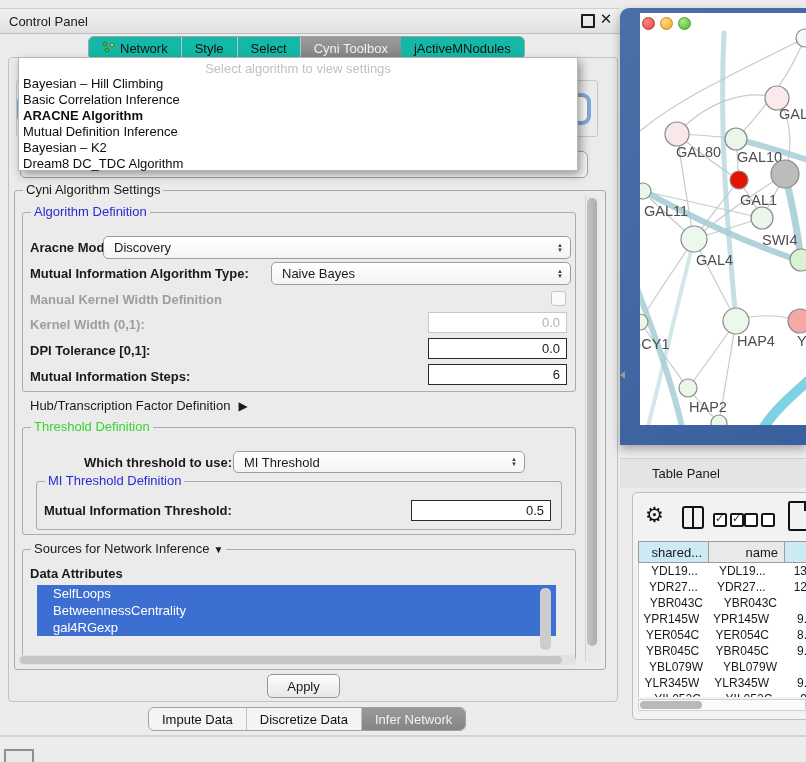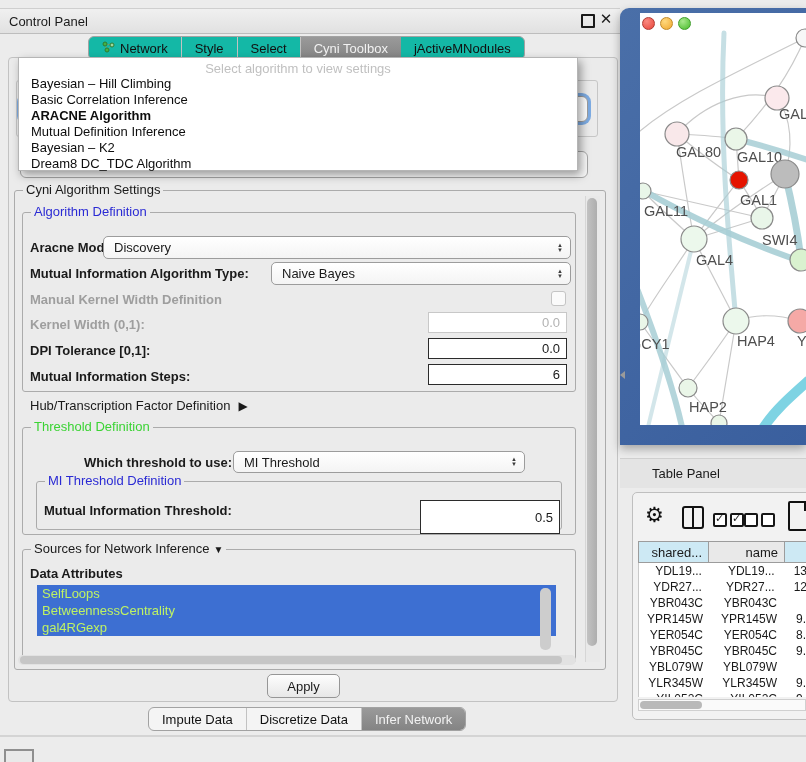--- a/index.html
+++ b/index.html
@@ -19,21 +19,21 @@
   .tab.sel{background:linear-gradient(#9a9a9a,#848484);color:#f2f2f2;border-right:none}
   .content-panel{left:8px;top:57px;width:608px;height:643px;background:#ebebeb;border:1px solid #c2c2c2;border-radius:4px}
   
   .frag-group{left:16px;top:80px;width:580px;height:55px;border:1px solid #c6c6c6;border-radius:3px}
   .frag-combo-focus{left:20px;top:96px;width:566px;height:24px;background:#fff;border:1px solid #9c9c9c;border-radius:6px;box-shadow:0 0 0 3px #7dabe2}
   .frag-combo2{left:20px;top:151px;width:566px;height:25px;background:#f8f8f8;border:1px solid #a6a6a6;border-radius:6px}
   
   .popup{left:18px;top:57px;width:560px;height:114px;background:#fff;border:1px solid #b5b5b5;
          box-shadow:3px 4px 9px rgba(0,0,0,.38);z-index:20;padding-top:3px;box-sizing:border-box}
   .pop-prompt{color:#c0c0c0;text-align:center;line-height:15px;height:15px}
-  .pop-item{padding-left:12px;line-height:16px;height:16px;color:#0d0d0d}
+  .pop-item{padding-left:4px;line-height:16px;height:16px;color:#0d0d0d}
   .pop-item.bold{font-weight:bold}
   
   .grp{border:1px solid #ababab;border-radius:3px}
   .grp-label{position:absolute;top:-9px;left:8px;background:#ebebeb;padding:0 3px;line-height:16px;white-space:nowrap}
   .blue{color:#2a2ad4}.green{color:#3bd334}
   .lbl{position:absolute;font-weight:bold;white-space:nowrap}
   .lbl.dis{color:#9e9e9e}
   .combo{position:absolute;background:linear-gradient(#ffffff,#f4f4f4);border:1px solid #9c9c9c;border-radius:5px;
          display:flex;align-items:center;padding:0 24px 0 10px;box-sizing:border-box}
   .arrows{position:absolute;right:7px;top:50%;transform:translateY(-50%);display:flex;flex-direction:column;
@@ -41,21 +41,21 @@
   .arrows::before{content:"▲"}.arrows::after{content:"▼"}
   .tfield{position:absolute;background:#fff;border:1px solid #2b2b2b;display:flex;align-items:center;
           justify-content:flex-end;padding:0 6px;box-sizing:border-box}
   .tfield.dis{border-color:#c8c8c8;color:#b2b2b2}
   .checkbox{position:absolute;width:13px;height:13px;background:#fafafa;border:1px solid #c4c4c4;border-radius:3px}
   .tri-right{display:inline-block;margin-left:8px;font-size:12px}
   .tri-right::after{content:"▶"}
   .tri-down{display:inline-block;margin-left:4px;font-size:10px}
   .tri-down::after{content:"▼"}
   .attr-list{left:37px;top:585px;width:519px;height:69px;overflow:hidden}
-  .attr-item{height:17px;line-height:17px;background:#3d6fd2;color:#bef264;padding-left:5px}
+  .attr-item{height:17px;line-height:17px;background:#3d6fd2;color:#ffffff;padding-left:16px}
   .vscroll-track{left:585px;top:196px;width:14px;height:466px;background:#e9e9e9;border-left:1px solid #d6d6d6}
   .vscroll-thumb{left:587px;top:198px;width:10px;height:448px;background:linear-gradient(90deg,#c2c2c2,#adadad);border-radius:5px}
   .list-thumb{left:540px;top:588px;width:11px;height:62px;background:#cdcdcd;border-radius:5px}
   .hscroll-track{left:18px;top:655px;width:558px;height:10px;background:#e2e2e2;border-radius:5px}
   .hscroll-thumb{left:20px;top:656px;width:542px;height:8px;background:#c6c6c6;border-radius:4px}
   .apply-btn{left:267px;top:674px;width:71px;height:22px;background:linear-gradient(#fdfdfd,#e7e7e7);
              border:1px solid #969696;border-radius:5px;display:flex;align-items:center;justify-content:center}
   .bottom-tabs{left:148px;top:707px;height:22px;display:flex;background:#f4f4f4;border:1px solid #a2a2a2;border-radius:6px;overflow:hidden}
   .bottom-line{left:0;top:735px;width:806px;height:2px;background:#d4d4d4}
   .partial-btn{left:4px;top:749px;width:26px;height:16px;background:#e9e9e9;border:2px solid #8f8f8f}
@@ -81,21 +81,21 @@
   .doc-icon{left:788px;top:501px;width:22px;height:26px;border:2px solid #111;border-radius:2px;background:#f2f2f2}
   .doc-icon::after{content:"";position:absolute;right:-2px;top:-2px;width:8px;height:8px;background:#f2f2f2;border-left:2px solid #111;border-bottom:2px solid #111}
   .thead{left:638px;top:541px;height:22px;display:flex}
   .th{box-sizing:border-box;border:1px solid #9c9c9c;border-left:none;display:flex;align-items:center;justify-content:flex-end;padding-right:6px;background:#e9e9e9}
   .th:first-child{border-left:1px solid #9c9c9c}
   .th.hl{background:#cde9f4}
   .tbody{left:638px;top:563px;width:168px;height:134px;background:#fff;overflow:hidden;border-left:1px solid #c9c9c9}
   .trow{display:flex;height:16px;line-height:16px;font-size:12px}
   .rc1{width:64px;text-align:right;overflow:hidden;white-space:nowrap}
   .rc2{width:74px;text-align:right;overflow:hidden;white-space:nowrap}
-  .rc3{margin-left:19px;white-space:nowrap}
+  .rc3{margin-left:28px;white-space:nowrap}
   .tp-hscroll{left:638px;top:699px;width:168px;height:12px;background:#fafafa;border:1px solid #d0d0d0;box-sizing:border-box}
   .tp-hthumb{left:640px;top:701px;width:62px;height:8px;background:#b9b9b9;border-radius:4px}
 </style>
 </head>
 <body>
 
 <div id="screen">
 
   <div class="abs titlebar">
     <span class="t">Control Panel</span>
@@ -188,21 +188,21 @@
   </div>
   <span class="lbl" style="left:84px;top:455px">Which threshold to use:</span>
   <div class="combo" style="left:233px;top:451px;width:292px;height:22px">
     <span>MI Threshold</span>
     <span class="arrows"></span>
   </div>
   <div class="abs grp" style="left:36px;top:481px;width:524px;height:47px">
     <span class="grp-label blue">MI Threshold Definition</span>
   </div>
   <span class="lbl" style="left:44px;top:503px">Mutual Information Threshold:</span>
-  <div class="tfield" style="left:420px;top:500px;width:140px;height:34px">
+  <div class="tfield" style="left:411px;top:500px;width:140px;height:21px">
     <span>0.5</span>
   </div>
 
   <div class="abs grp" style="left:22px;top:549px;width:552px;height:112px">
     <span class="grp-label"><span>Sources for Network Inference</span><span class="tri-down"></span></span>
   </div>
   <span class="lbl" style="left:30px;top:566px">Data Attributes</span>
   <div class="abs attr-list" id="attr-list">
       <div class="attr-item">SelfLoops</div>
       <div class="attr-item">BetweennessCentrality</div>

